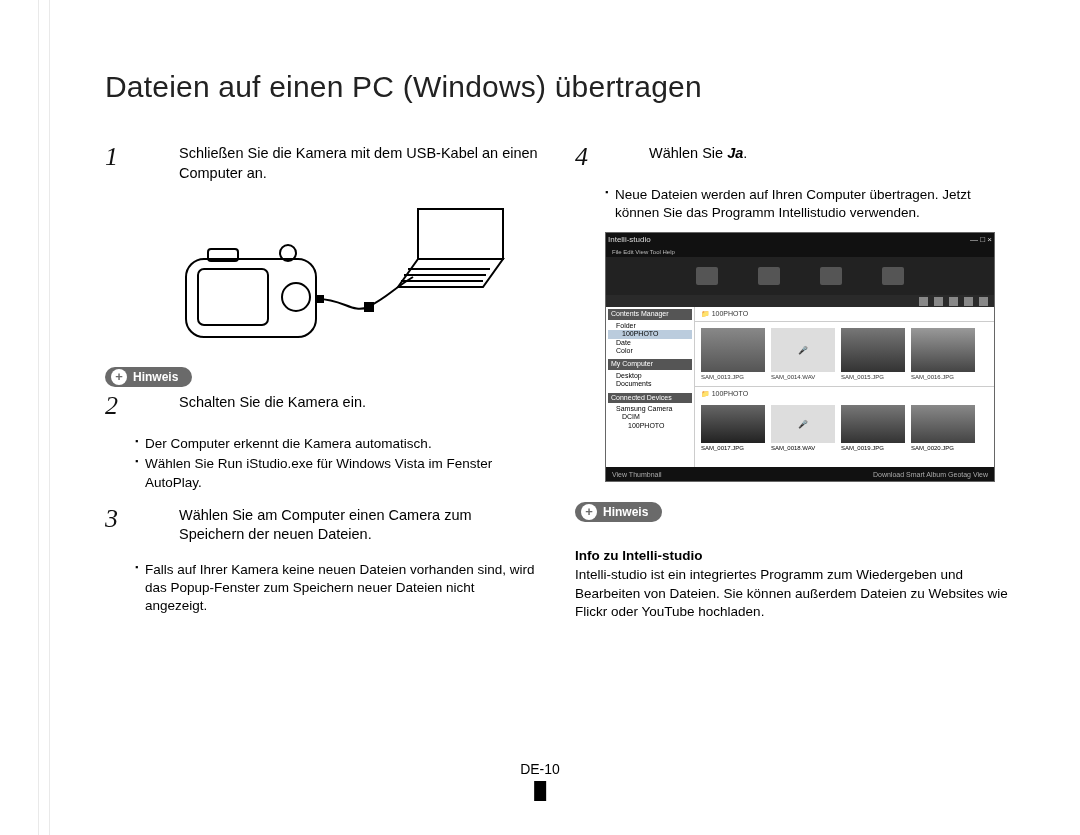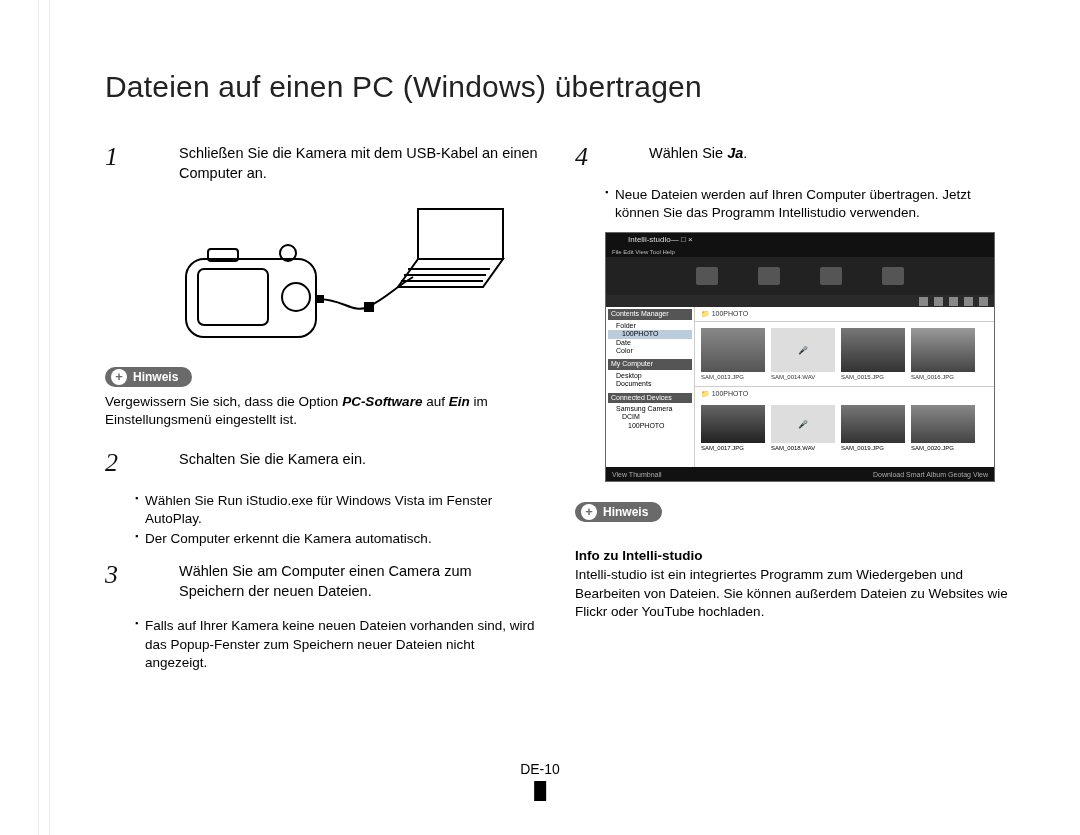--- a/index.html
+++ b/index.html
@@ -124,22 +124,23 @@
     height: 250px;
     background: #f4f4f4;
     box-sizing: border-box;
     font-size: 8px;
   }
   .ss-titlebar {
     background: #111;
     color: #ddd;
     height: 14px;
     line-height: 14px;
-    padding: 0 22px;
-    display: flex;
+    padding: 0 2px;
+    display: flex;
+    justify-content: space-between;
   }
   .ss-menu {
     background: #111;
     color: #bbb;
     height: 10px;
     line-height: 10px;
     padding: 0 6px;
     font-size: 6px;
   }
   .ss-iconbar {
@@ -287,32 +288,29 @@
             <line x1="233" y1="82" x2="315" y2="82"></line>
           </g>
         </svg>
       </div>
 
       <div>
         <span class="hinweis-badge">
           <span class="plus">+</span>
           <span>Hinweis</span>
         </span>
-        <p class="hinweis-text">
-          <span>Vergewissern Sie sich, dass die Option </span><span class="bold">PC-Software</span><span> auf </span><span class="bold">Ein</span><span> im Einstellungsmenü eingestellt ist.</span>
-        </p>
       </div>
 
       <div class="step">
         <div class="step-num">2</div>
         <div class="step-body">Schalten Sie die Kamera ein.</div>
       </div>
       <ul class="bullets">
+        <li>Der Computer erkennt die Kamera automatisch.</li>
         <li>Wählen Sie Run iStudio.exe für Windows Vista im Fenster AutoPlay.</li>
-        <li>Der Computer erkennt die Kamera automatisch.</li>
       </ul>
 
       <div class="step" style="margin-top:14px;">
         <div class="step-num">3</div>
         <div class="step-body">Wählen Sie am Computer einen Camera zum Speichern der neuen Dateien.</div>
       </div>
       <ul class="bullets">
         <li>Falls auf Ihrer Kamera keine neuen Dateien vorhanden sind, wird das Popup-Fenster zum Speichern neuer Dateien nicht angezeigt.</li>
       </ul>
 

